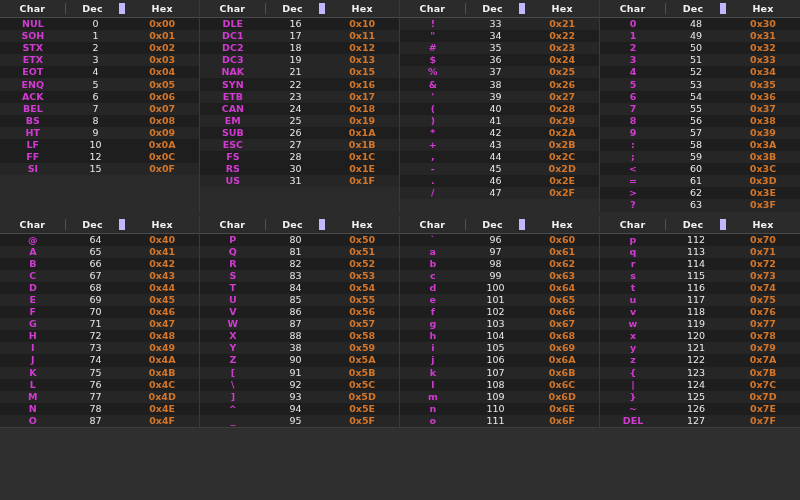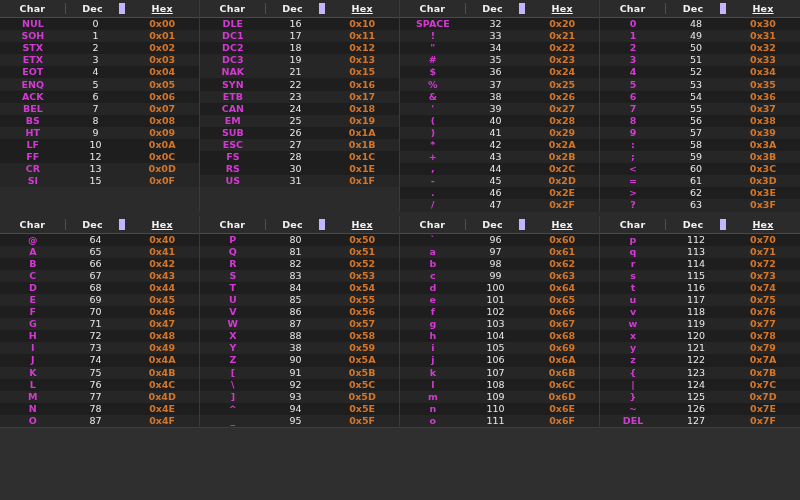--- a/index.html
+++ b/index.html
@@ -30,21 +30,21 @@
   }
   .hdr .cell {
     color: #f2f2f2;
     font-size: 9.5px;
     font-weight: bold;
     text-align: center;
     letter-spacing: 0.2px;
   }
   .hdr .cell.c-char { width: 33%; border-right: 1px solid #4f4f4f; }
   .hdr .cell.c-dec  { width: 30%; border-right: 6px solid #c4b5fd; }
-  .hdr .cell.c-hex  { width: 37%; text-decoration: underline; }
+  .hdr .cell.c-hex  { width: 37%; }
 
   .row {
     display: flex;
     height: 12.1px;
     align-items: center;
   }
   .row.alt { background: #1e1e1e; }
   .row.plain { background: #262626; }
 
   .row .cell { font-size: 9.5px; text-align: center; font-weight: bold; line-height: 12px; white-space: nowrap; overflow: hidden; }
@@ -129,25 +129,20 @@
             <div class="cell c-char">LF</div>
             <div class="cell c-dec">10</div>
             <div class="cell c-hex">0x0A</div>
           </div>
           <div class="row alt">
             <div class="cell c-char">FF</div>
             <div class="cell c-dec">12</div>
             <div class="cell c-hex">0x0C</div>
           </div>
           <div class="row plain">
-            <div class="cell c-char">CR</div>
-            <div class="cell c-dec">13</div>
-            <div class="cell c-hex">0x0D</div>
-          </div>
-          <div class="row plain">
             <div class="cell c-char">SI</div>
             <div class="cell c-dec">15</div>
             <div class="cell c-hex">0x0F</div>
           </div>
         </div>
         <div class="quad">
           <div class="hdr">
             <div class="cell c-char">Char</div>
             <div class="cell c-dec">Dec</div>
             <div class="cell c-hex">Hex</div>
@@ -221,25 +216,20 @@
             <div class="cell c-char">US</div>
             <div class="cell c-dec">31</div>
             <div class="cell c-hex">0x1F</div>
           </div>
         </div>
         <div class="quad">
           <div class="hdr">
             <div class="cell c-char">Char</div>
             <div class="cell c-dec">Dec</div>
             <div class="cell c-hex">Hex</div>
-          </div>
-          <div class="row alt">
-            <div class="cell c-char">SPACE</div>
-            <div class="cell c-dec">32</div>
-            <div class="cell c-hex">0x20</div>
           </div>
           <div class="row plain">
             <div class="cell c-char">!</div>
             <div class="cell c-dec">33</div>
             <div class="cell c-hex">0x21</div>
           </div>
           <div class="row alt">
             <div class="cell c-char">"</div>
             <div class="cell c-dec">34</div>
             <div class="cell c-hex">0x22</div>

